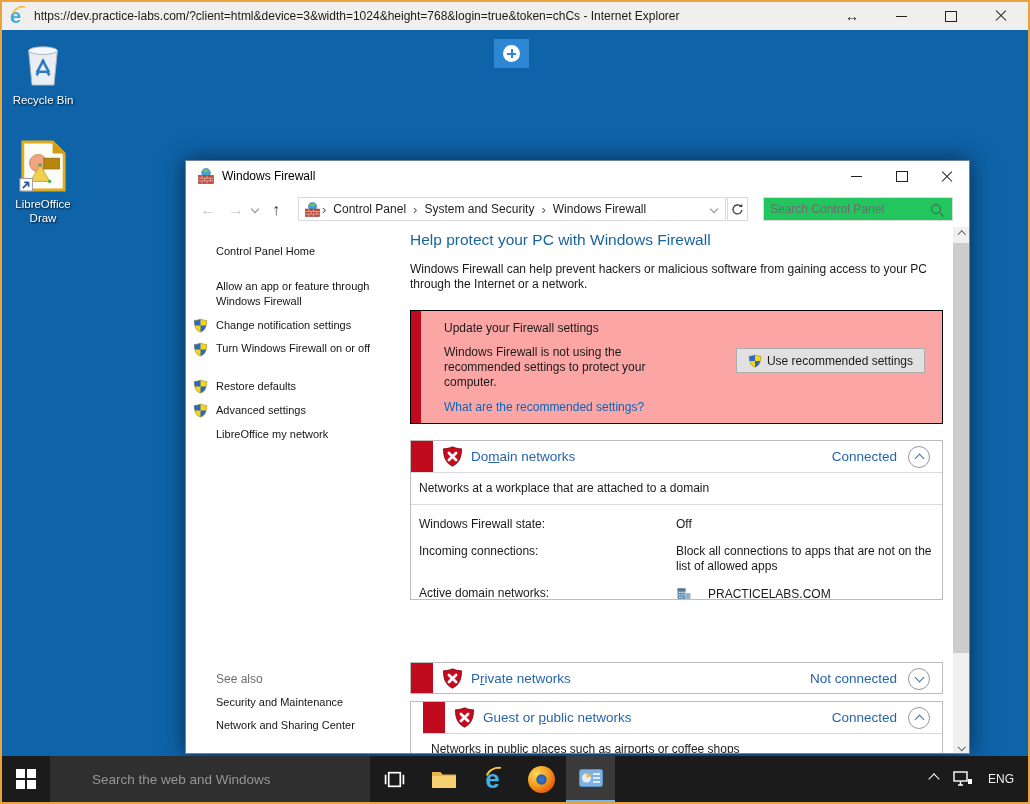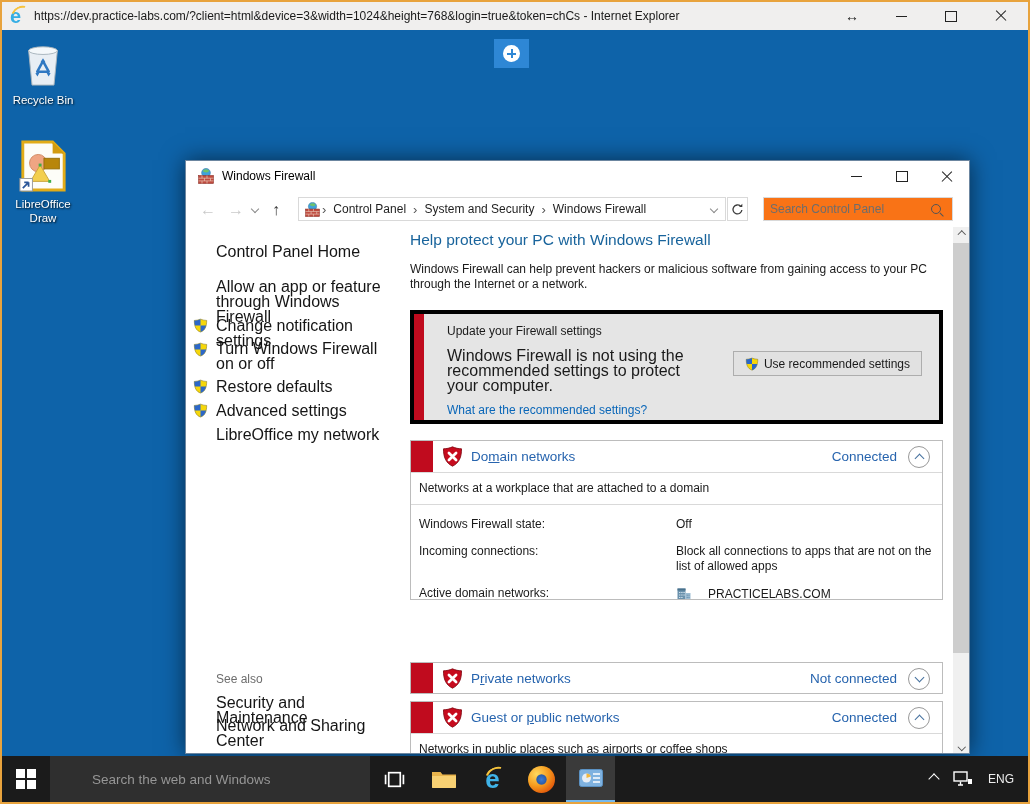--- a/index.html
+++ b/index.html
@@ -41,36 +41,36 @@
   .disabled{color:#c9c9c9;}  .enabled{color:#3c3c3c;}
   .chv{display:inline-block;width:6px;height:6px;border-right:1.4px solid #8a8a8a;border-bottom:1.4px solid #8a8a8a;}
   .chv.down{transform:rotate(45deg);}
   .chv.up{transform:rotate(-135deg);}
   .nav-chev{position:absolute;left:66px;top:14px;width:5px;height:5px;border-width:1.2px;}
   .addressbar{position:absolute;left:112px;top:5px;width:428px;height:24px;border:1px solid #d9d9d9;box-sizing:border-box;display:flex;align-items:center;padding:0 6px;font-size:12px;color:#1e1e1e;background:#fff;}
   .crumb{padding:0 5px;cursor:pointer;white-space:nowrap;}
   .crumb-sep{color:#555;font-size:13px;padding:0 2px;}
   .addr-chev{margin-left:auto;width:5px;height:5px;border-width:1.2px;margin-right:2px;}
   .refresh-btn{position:absolute;left:541px;top:5px;width:21px;height:24px;border:1px solid #d9d9d9;box-sizing:border-box;display:flex;align-items:center;justify-content:center;background:#fff;cursor:pointer;}
-  .searchbox{position:absolute;left:577px;top:5px;width:190px;height:24px;border:1px solid #d9d9d9;box-sizing:border-box;display:flex;align-items:center;background:#f97316;}
+  .searchbox{position:absolute;left:577px;top:5px;width:190px;height:24px;border:1px solid #d9d9d9;box-sizing:border-box;display:flex;align-items:center;background:#22c55e;}
   .searchbox input{flex:1;border:0;outline:0;background:transparent;font-family:inherit;font-size:12px;color:#333;padding:0 6px;}
   .searchbox input::placeholder{color:#6d6d6d;}
   .mag{position:relative;width:8px;height:8px;border:1.4px solid #555;border-radius:50%;margin-right:11px;flex:none;}
   .mag::after{content:"";position:absolute;width:5px;height:1.4px;background:#555;transform:rotate(45deg);right:-4px;bottom:-2px;}
   
-  .sb-item{position:absolute;left:30px;width:172px;font-size:16px;line-height:15px;color:#151515;cursor:pointer;}
+  .sb-item{position:absolute;left:30px;width:172px;font-size:11px;line-height:15px;color:#151515;cursor:pointer;}
   .sb-gray{position:absolute;left:30px;font-size:12px;color:#6d6d6d;}
   .uac{position:absolute;left:7px;width:15px;height:15px;}
   
   .heading{position:absolute;left:224px;top:70px;font-size:15.5px;color:#19649c;}
   .intro{position:absolute;left:224px;top:101px;width:550px;font-size:12px;line-height:15px;color:#1a1a1a;}
-  .warnbox{position:absolute;left:224px;top:149px;width:533px;height:114px;border:4px solid #000000;box-sizing:border-box;background:#e5e5e5;}
+  .warnbox{position:absolute;left:224px;top:149px;width:533px;height:114px;border:1px solid #000000;box-sizing:border-box;background:#fca5a5;}
   .warnstripe{position:absolute;left:0;top:0;bottom:0;width:10px;background:#c00b1e;}
   .warn-title{position:absolute;left:33px;top:10px;font-size:12px;color:#1a1a1a;}
-  .warn-body{position:absolute;left:33px;top:34px;width:248px;font-size:16px;line-height:15px;color:#1a1a1a;}
+  .warn-body{position:absolute;left:33px;top:34px;width:248px;font-size:12px;line-height:15px;color:#1a1a1a;}
   .warn-link{position:absolute;left:33px;top:89px;font-size:12px;color:#0966b8;cursor:pointer;}
   .warn-btn{position:absolute;right:17px;top:37px;height:23px;display:flex;align-items:center;gap:5px;padding:0 11px;font-size:12px;color:#1a1a1a;background:#e1e1e1;border:1px solid #adadad;cursor:pointer;}
   .warn-btn svg{width:14px;height:14px;}
   
   .netbox{position:absolute;left:224px;width:533px;border:1px solid #bcbcbc;box-sizing:border-box;background:#fff;overflow:hidden;}
   .net-header{position:relative;height:31px;display:flex;align-items:center;cursor:pointer;}
   .net-red{width:22px;height:100%;background:#c00b1e;flex:none;}
   .net-shield{width:21px;height:21px;margin-left:9px;flex:none;}
   .net-title{margin-left:8px;font-size:13.5px;color:#2764ae;white-space:nowrap;}
   .acc{text-decoration:underline;}
@@ -311,21 +311,21 @@
               <use href="#redshield"></use>
             </svg>
           <span class="net-title"><span>P</span><span class="acc">r</span><span>ivate networks</span></span>
           <span class="net-status">Not connected</span>
           <span class="net-chevbtn">
               <span class="chv down"></span>
             </span>
         </div>
       </div>
 
-      <div class="netbox" style="top:540px;height:80px;">
+      <div class="netbox" style="top:540px;height:80px;padding-left:12px;">
         <div class="net-header">
           <div class="net-red"></div>
           <svg class="net-shield" viewBox="0 0 20 20">
               <use href="#redshield"></use>
             </svg>
           <span class="net-title"><span>Guest or </span><span class="acc">p</span><span>ublic networks</span></span>
           <span class="net-status">Connected</span>
           <span class="net-chevbtn">
               <span class="chv up"></span>
             </span>

